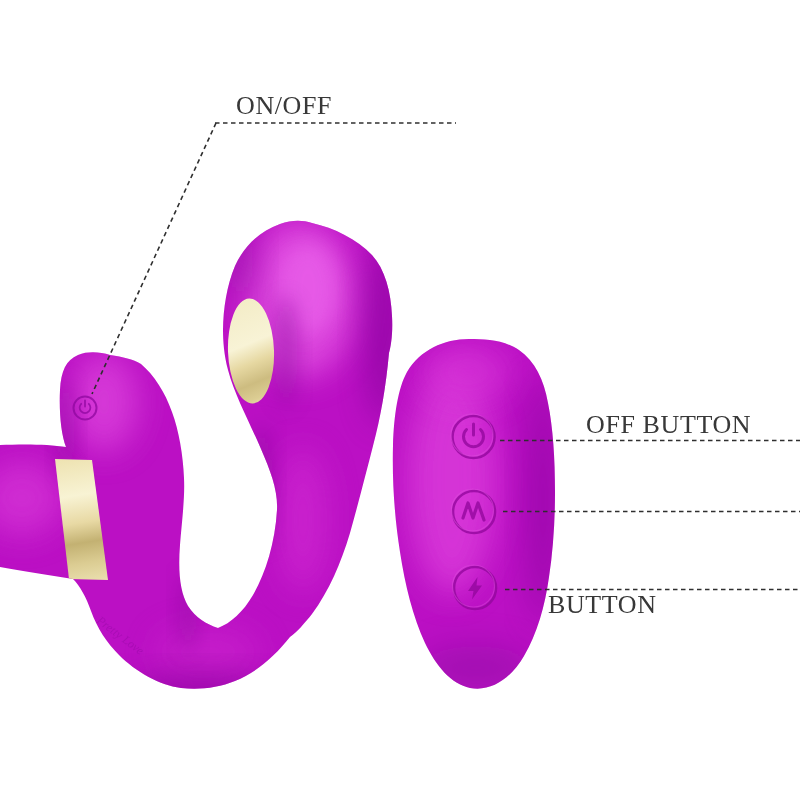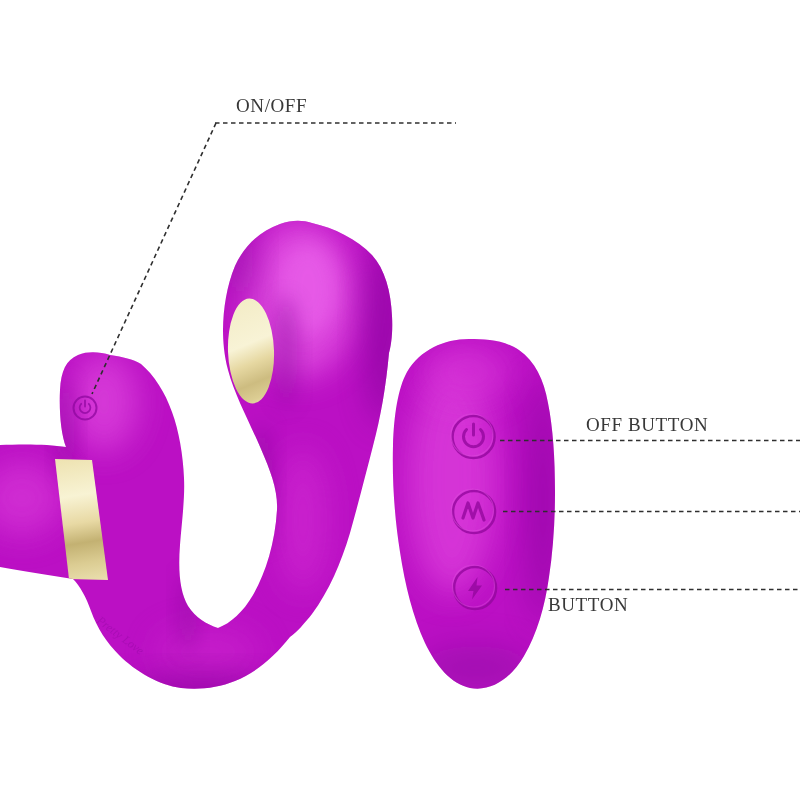--- a/index.html
+++ b/index.html
@@ -7,21 +7,21 @@
     position:relative;
     width:800px;height:800px;
     background:#ffffff;
     overflow:hidden;
     font-family:"Liberation Serif", serif;
   }
   #artwork{position:absolute;left:0;top:0;}
   .lbl{
     position:absolute;
     font-family:"Liberation Serif", serif;
-    font-size:19px;
+    font-size:26px;
     letter-spacing:0.6px;
     color:#383838;
     white-space:nowrap;
     line-height:26px;
   }
 </style>
 </head>
 <body>
 
 <div id="stage">

